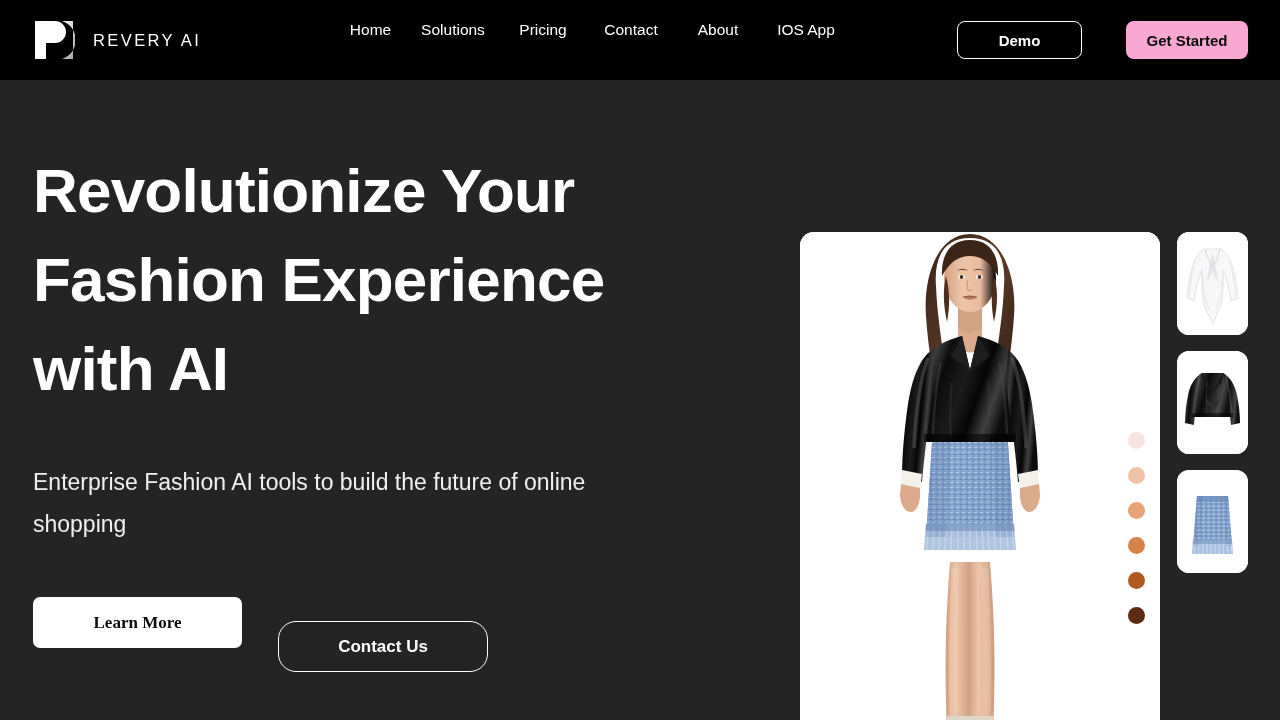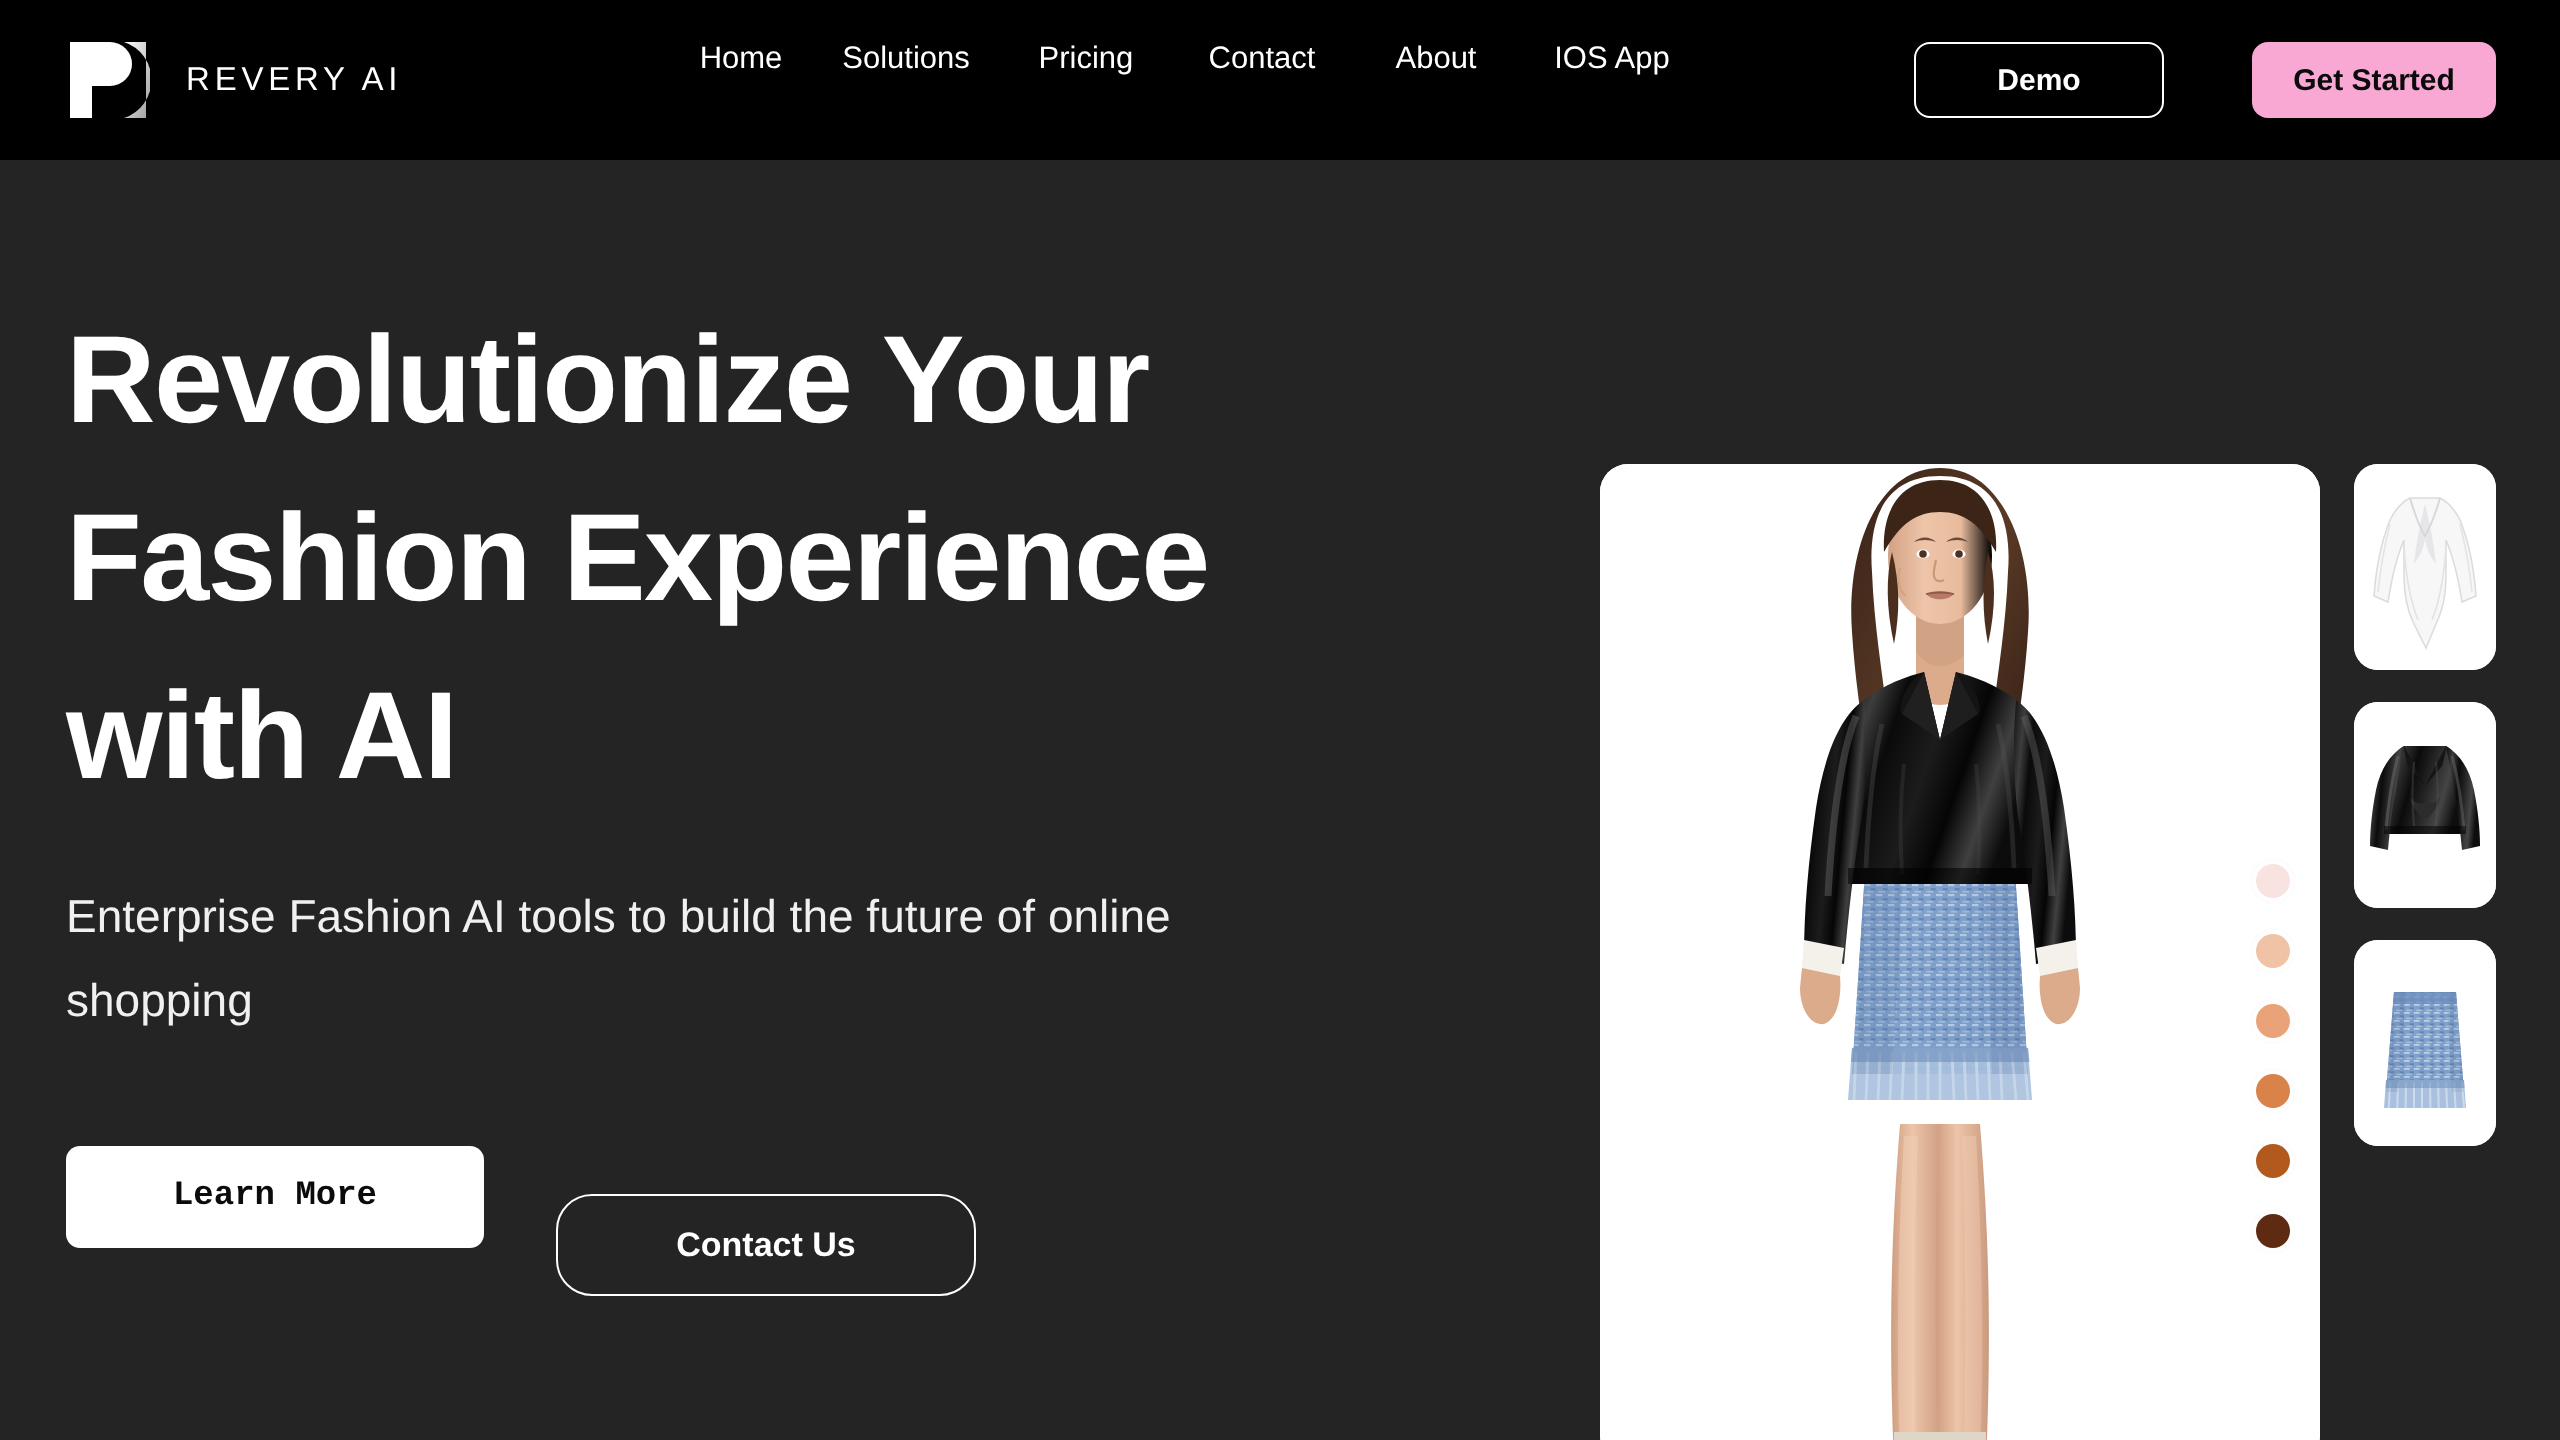--- a/index.html
+++ b/index.html
@@ -48,28 +48,28 @@
     display:flex; align-items:center; justify-content:center;
   }
 
   
   .hero-left{ position:absolute; left:33px; top:146px; width:700px; }
   .headline{
     color:#ffffff; font-size:62px; line-height:89px; font-weight:700;
     letter-spacing:-0.8px;
   }
   .subhead{
-    margin-top:24px; color:#f0f0f0; font-size:23px; line-height:42px;
+    margin-top:48px; color:#f0f0f0; font-size:23px; line-height:42px;
     font-weight:400; max-width:620px;
   }
   .cta-row{ margin-top:52px; display:flex; gap:36px; }
   .btn-learn{
     width:209px; height:51px; border:none; border-radius:7px;
     background:#ffffff; color:#0b0b0b; font-size:17px; font-weight:700;
-    font-family:Liberation Mono, monospace; cursor:pointer;
+    font-family:Liberation Serif, serif; cursor:pointer;
     display:flex; align-items:center; justify-content:center;
   }
   .btn-contact{
     width:210px; height:51px; border:1.5px solid #ffffff; border-radius:18px;
     background:transparent; color:#ffffff; font-size:17px; font-weight:700;
     font-family:"Liberation Sans", sans-serif; cursor:pointer;
     display:flex; align-items:center; justify-content:center;margin-top:24px;
   }
 
   

